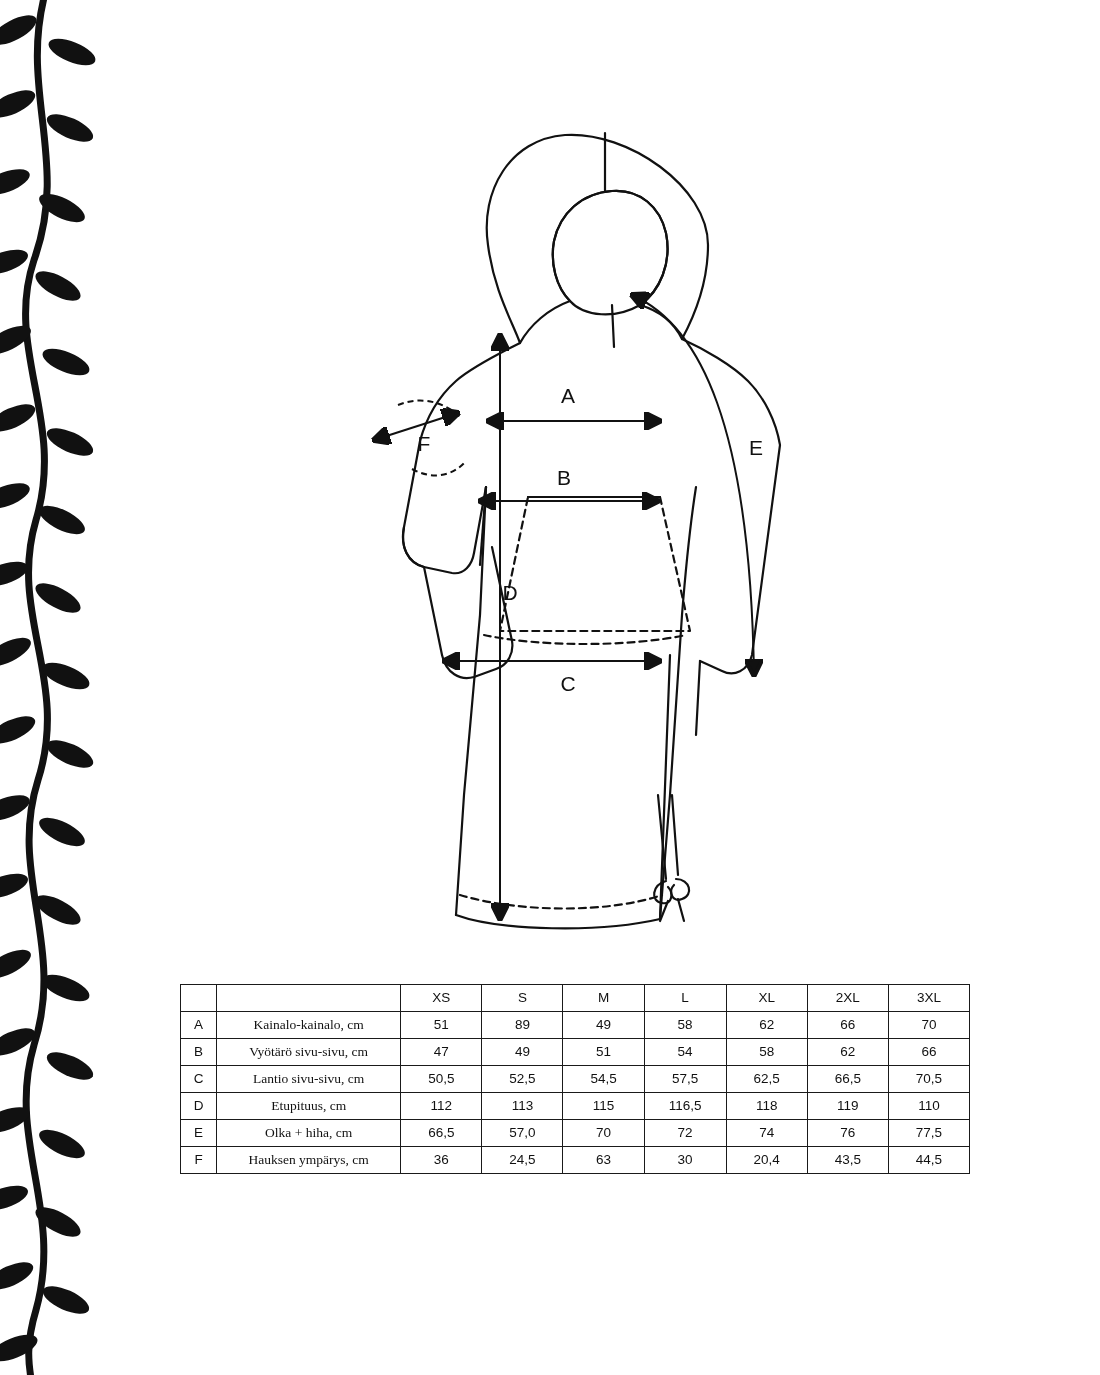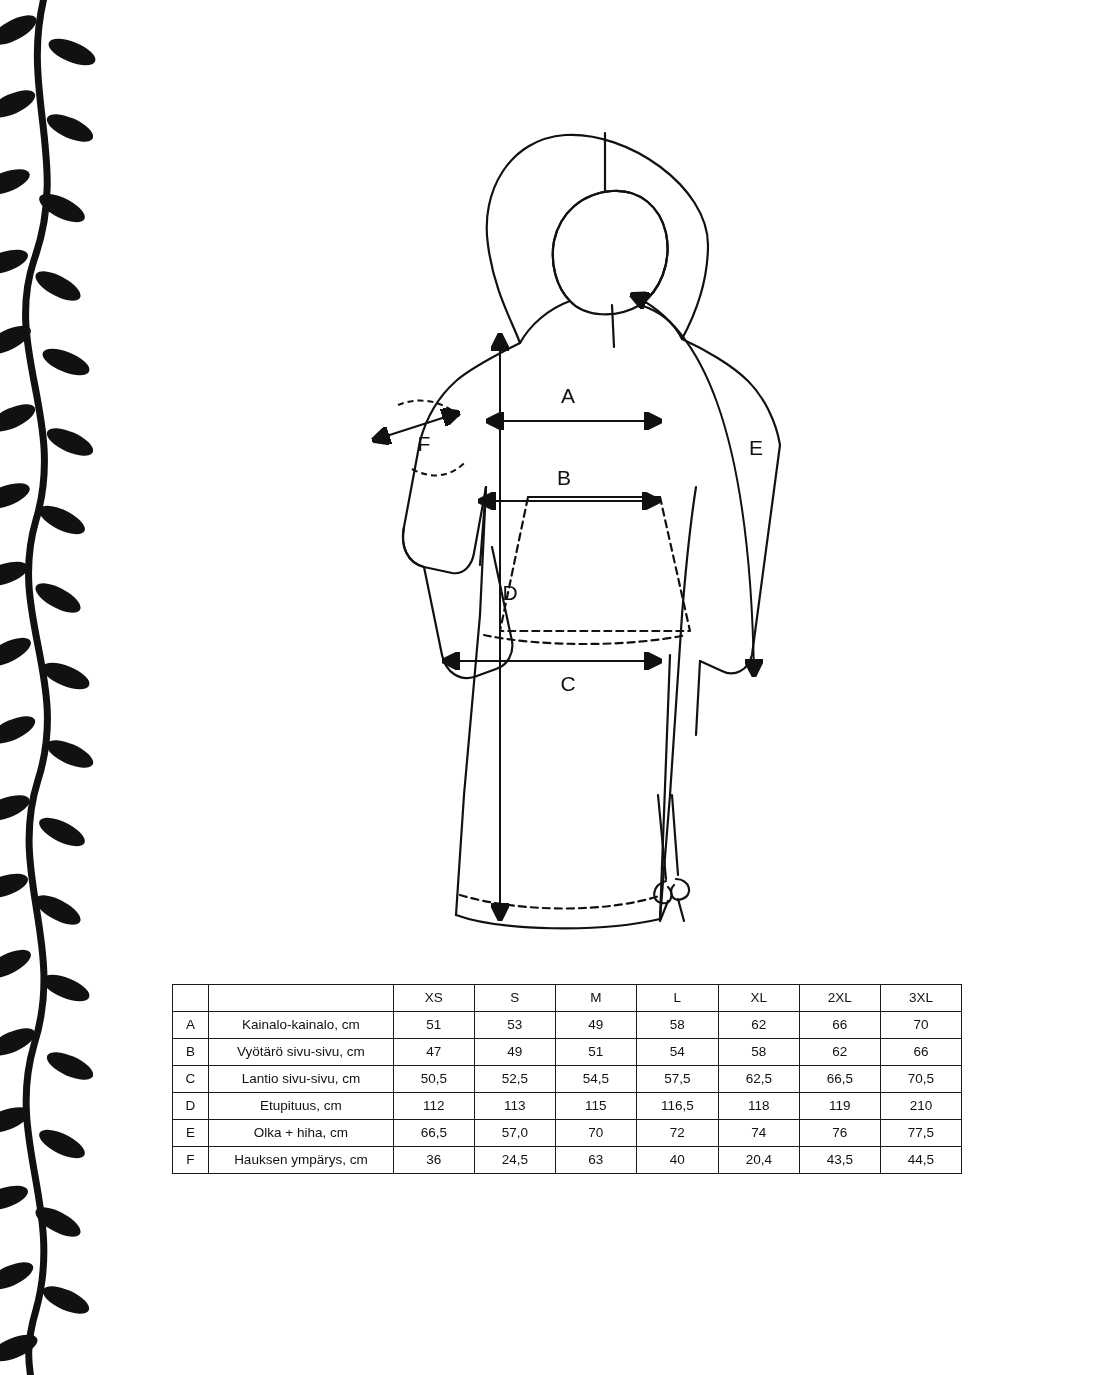--- a/index.html
+++ b/index.html
@@ -44,20 +44,21 @@
   #size-table-wrap {
     position: absolute;
     left: 172px;
     top: 984px;
     width: 790px;
   }
   table.size-table {
     border-collapse: collapse;
     width: 790px;
     font-size: 13.5px;
+    margin-left: 8px;
   }
   table.size-table th,
   table.size-table td {
     border: 1px solid #1a1a1a;
     height: 26px;
     padding: 0 4px;
     font-weight: normal;
     text-align: center;
     vertical-align: middle;
     line-height: 1.1;
@@ -66,20 +67,21 @@
     font-weight: normal;
   }
   th.col-letter, td.col-letter {
     width: 30px;
     text-align: center;
   }
   th.col-name, td.col-name {
     width: 196px;
     text-align: left;
     padding-left: 9px;
+    font-family: Liberation Serif, serif;
   }
   th.col-size, td.col-size {
     width: 80px;
   }
   thead tr th.col-letter,
   thead tr th.col-name {
     border-top: 1px solid #1a1a1a;
   }
 </style>
 </head>
@@ -241,21 +243,21 @@
         <th class="col-size">XL</th>
         <th class="col-size">2XL</th>
         <th class="col-size">3XL</th>
       </tr>
     </thead>
     <tbody>
       <tr>
         <td class="col-letter">A</td>
         <td class="col-name">Kainalo-kainalo, cm</td>
         <td class="col-size">51</td>
-        <td class="col-size">53</td>
+        <td class="col-size">89</td>
         <td class="col-size">49</td>
         <td class="col-size">58</td>
         <td class="col-size">62</td>
         <td class="col-size">66</td>
         <td class="col-size">70</td>
       </tr>
       <tr>
         <td class="col-letter">B</td>
         <td class="col-name">Vyötärö sivu-sivu, cm</td>
         <td class="col-size">47</td>
@@ -279,39 +281,39 @@
       </tr>
       <tr>
         <td class="col-letter">D</td>
         <td class="col-name">Etupituus, cm</td>
         <td class="col-size">112</td>
         <td class="col-size">113</td>
         <td class="col-size">115</td>
         <td class="col-size">116,5</td>
         <td class="col-size">118</td>
         <td class="col-size">119</td>
-        <td class="col-size">210</td>
+        <td class="col-size">110</td>
       </tr>
       <tr>
         <td class="col-letter">E</td>
         <td class="col-name">Olka + hiha, cm</td>
         <td class="col-size">66,5</td>
         <td class="col-size">57,0</td>
         <td class="col-size">70</td>
         <td class="col-size">72</td>
         <td class="col-size">74</td>
         <td class="col-size">76</td>
         <td class="col-size">77,5</td>
       </tr>
       <tr>
         <td class="col-letter">F</td>
         <td class="col-name">Hauksen ympärys, cm</td>
         <td class="col-size">36</td>
         <td class="col-size">24,5</td>
         <td class="col-size">63</td>
-        <td class="col-size">40</td>
+        <td class="col-size">30</td>
         <td class="col-size">20,4</td>
         <td class="col-size">43,5</td>
         <td class="col-size">44,5</td>
       </tr>
     </tbody>
   </table>
 </div>
 
 </body></html>

